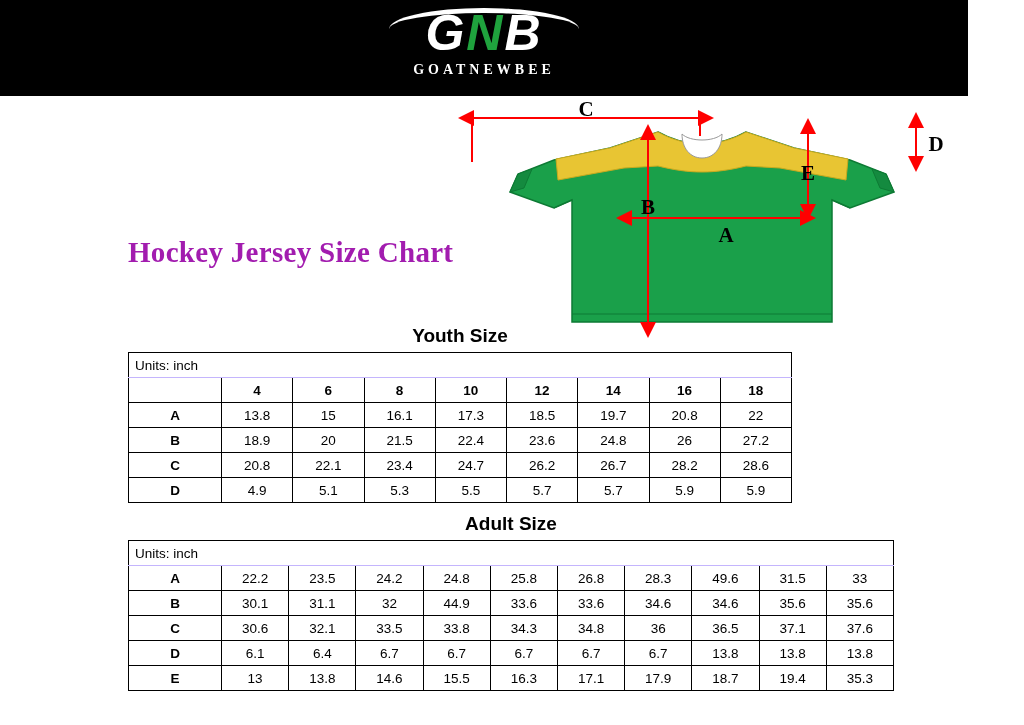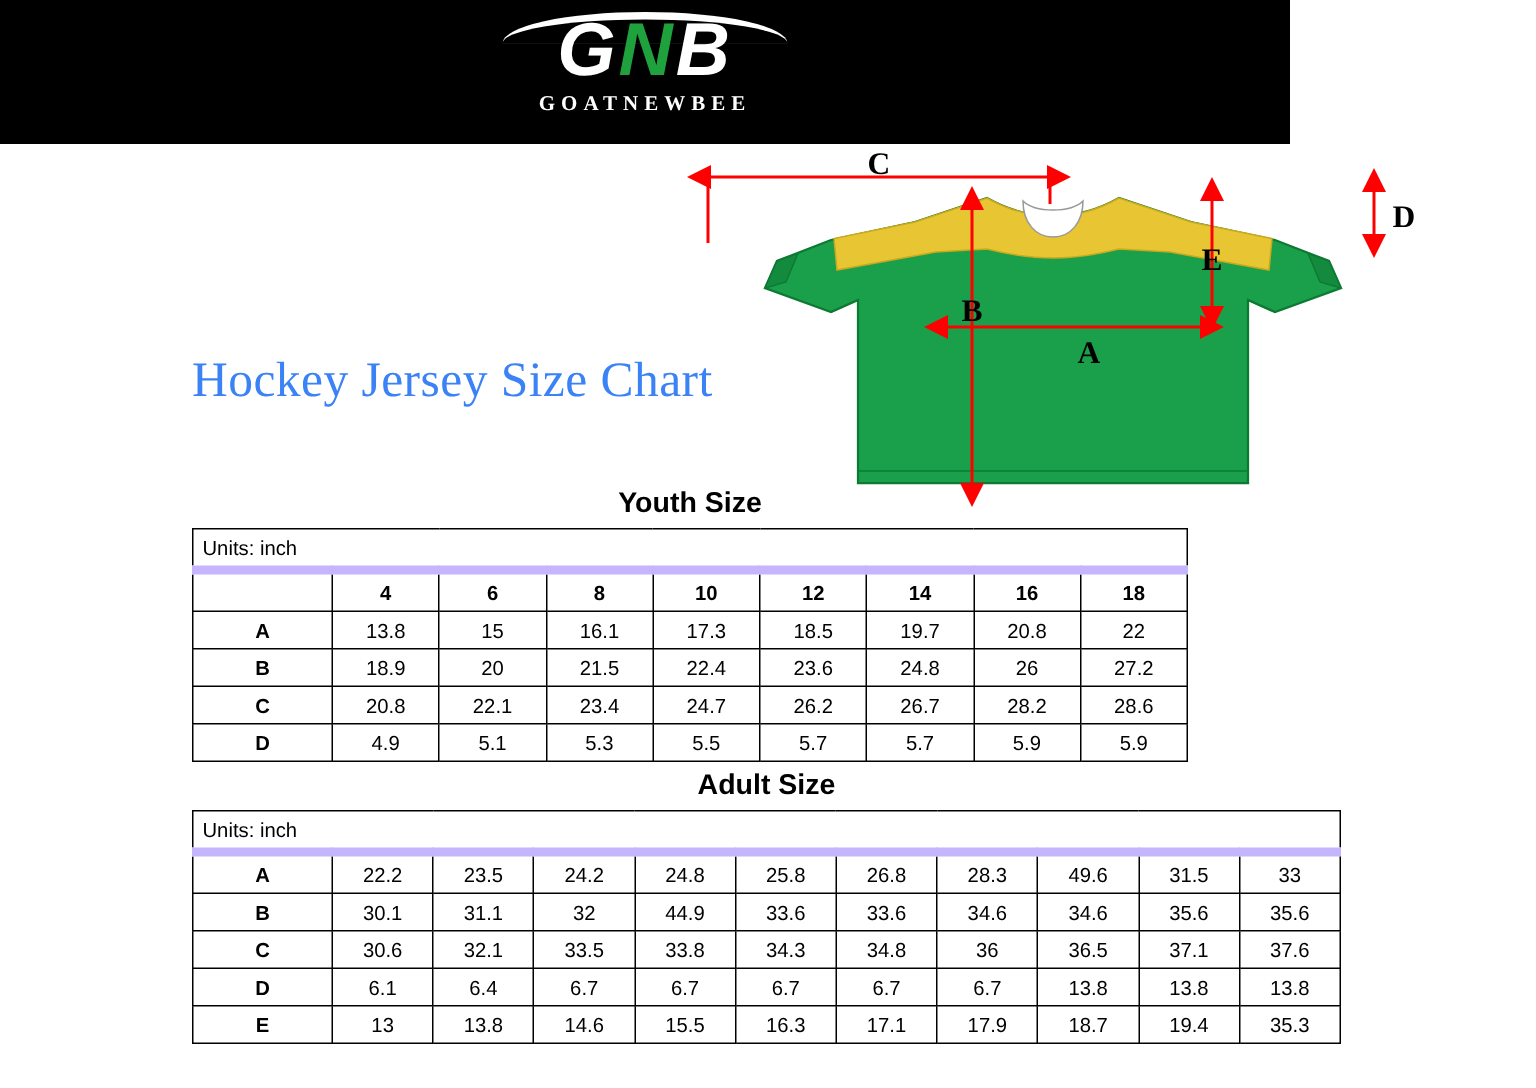--- a/index.html
+++ b/index.html
@@ -12,21 +12,21 @@
     background: #ffffff;
     font-family: "Liberation Sans", sans-serif;
     position: relative;
     overflow: hidden;
   }
 
   
   .header-bar {
     position: absolute;
     left: 0; top: 0;
-    width: 860px;
+    width: 968px;
     height: 96px;
     background: #000000;
   }
   .logo-wrap {
     position: absolute;
     left: 50%;
     top: 6px;
     transform: translateX(-50%);
     width: 240px;
     text-align: center;
@@ -64,23 +64,23 @@
     border-radius: 50% / 100% 100% 0 0;
     border-left: 0; border-right: 0; border-bottom: 0;
   }
 
   
   .chart-title {
     position: absolute;
     left: 128px;
     top: 236px;
     font-family: "Liberation Serif", serif;
-    font-weight: normal;
-    font-size: 33px;
-    color: #3b82f6;
+    font-weight: bold;
+    font-size: 29px;
+    color: #a21caf;
     letter-spacing: 0.3px;
   }
 
   
   .jersey-area {
     position: absolute;
     left: 450px;
     top: 96px;
     width: 560px;
     height: 260px;
@@ -109,21 +109,21 @@
     border: 1px solid #000000;
     text-align: center;
     padding: 3px 2px;
     font-weight: normal;
     height: 18px;
   }
   table.size-table .units-cell {
     text-align: left;
     padding-left: 6px;
     font-size: 13.5px;
-    border-bottom: 6px solid #c4b5fd;
+    border-bottom: 1px solid #c4b5fd;
   }
   table.size-table .col-head {
     font-weight: bold;
   }
   table.size-table .row-head {
     font-weight: bold;
   }
   #youth-table {
     left: 128px;
     top: 352px;

